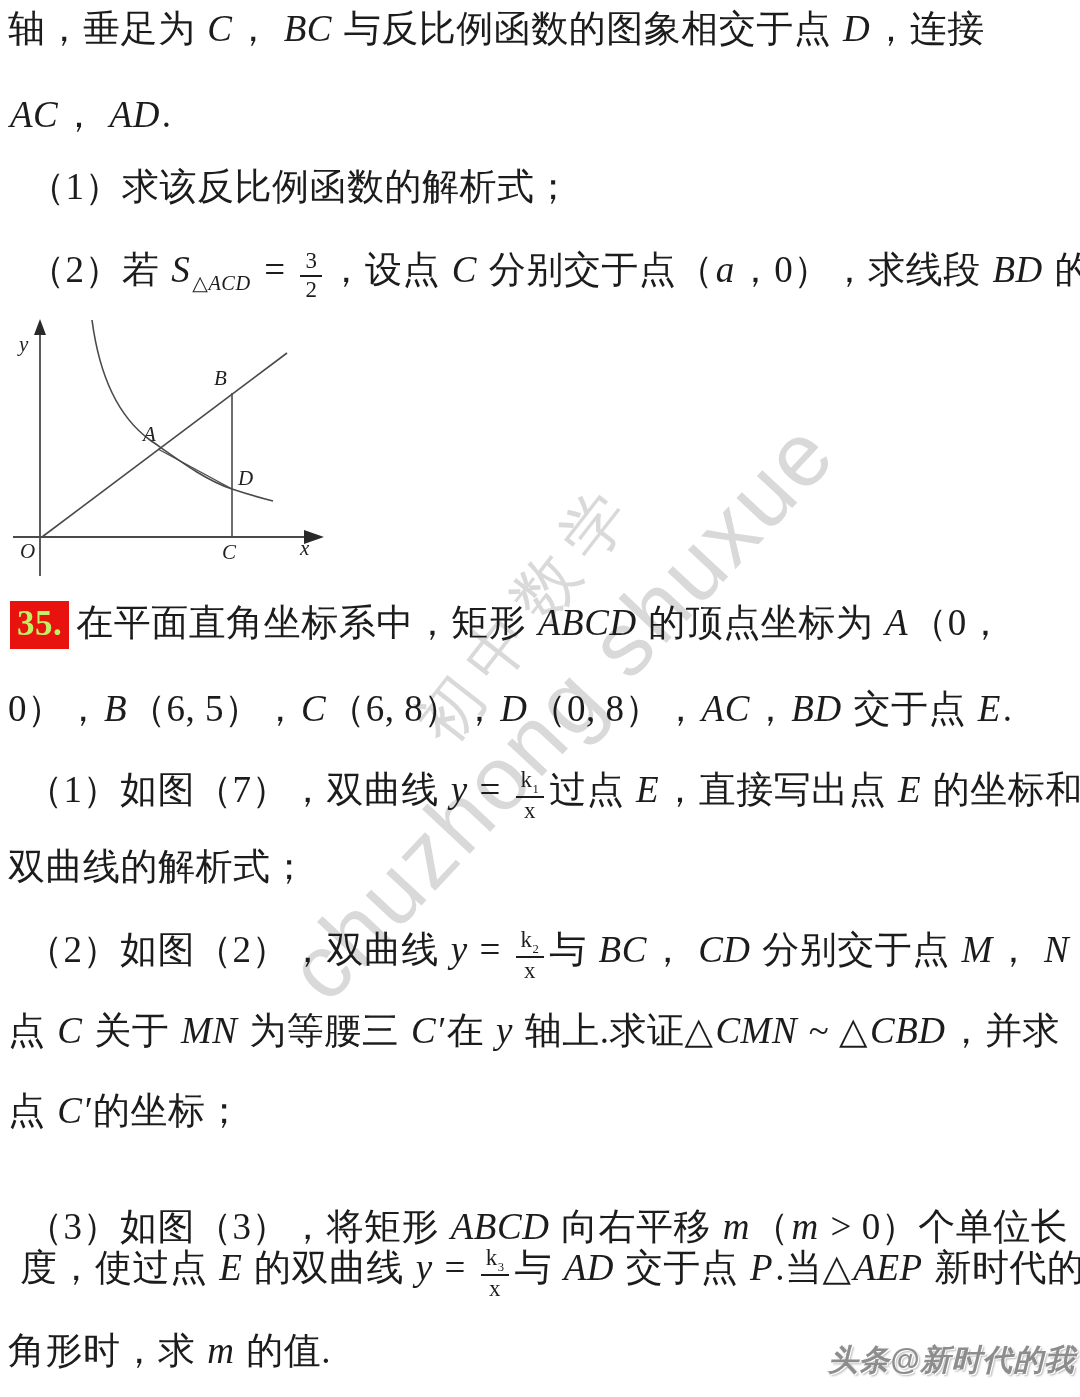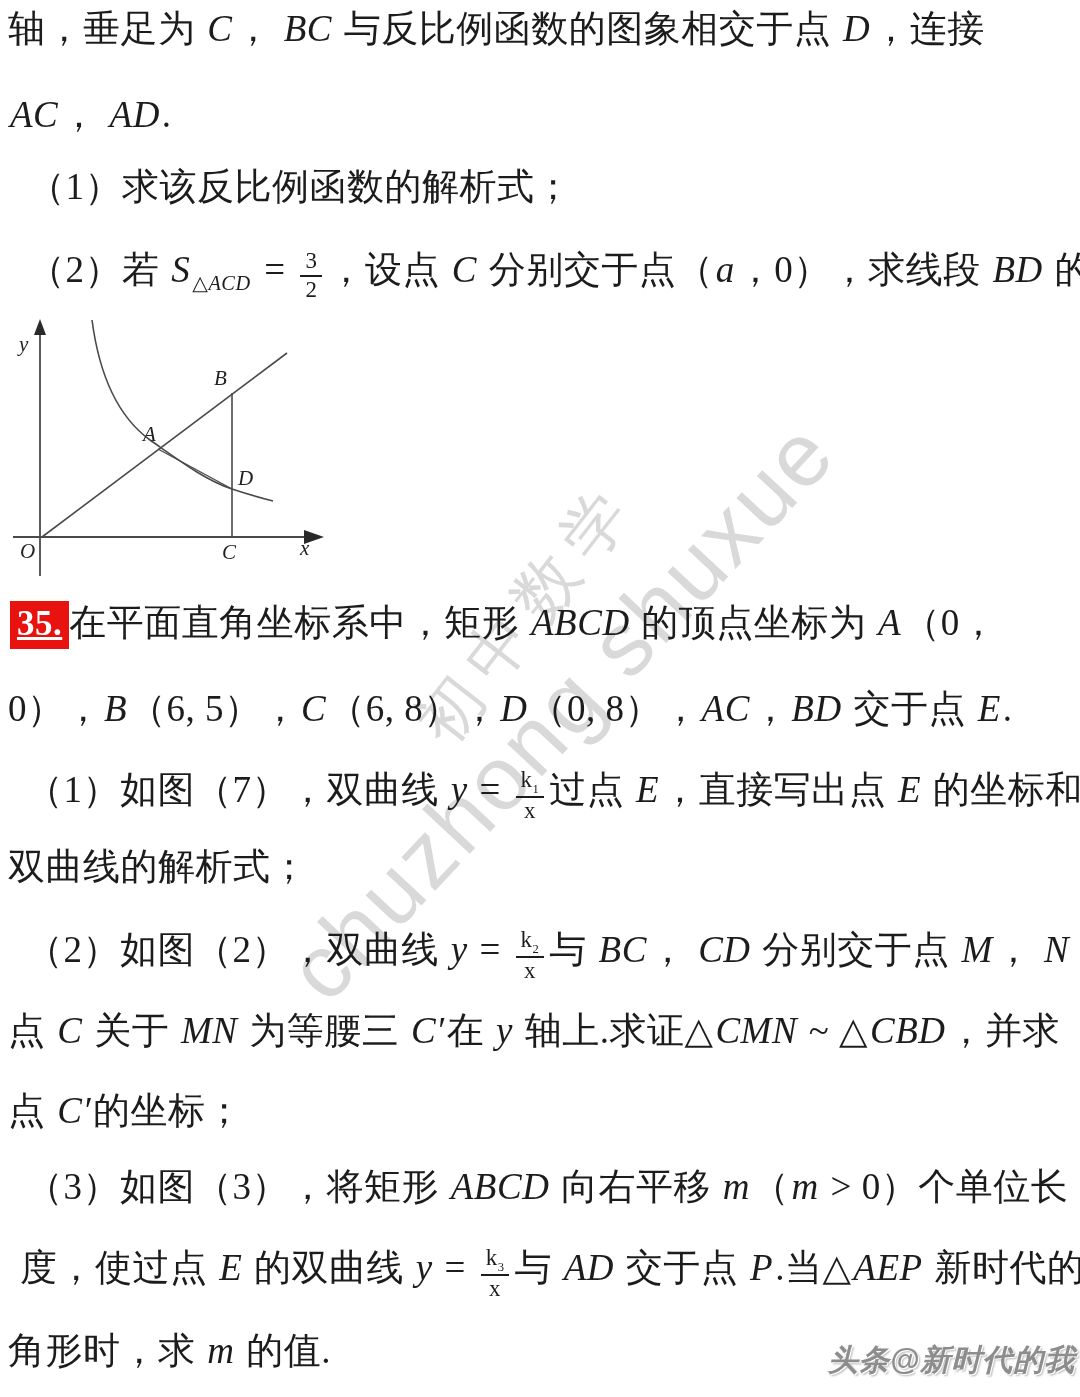--- a/index.html
+++ b/index.html
@@ -17,23 +17,23 @@
   .it{font-style:italic;padding:0 2px;}
   sub{font-size:0.55em;}
   .frac{
     display:inline-flex;flex-direction:column;align-items:center;
     vertical-align:middle;line-height:1.05;font-size:0.62em;
     margin:0 5px;transform:translateY(2px);
   }
   .frac .num{border-bottom:2px solid #1c1c1c;padding:0 5px 1px;}
   .frac .den{padding-top:1px;}
   .badge{
-    display:inline-block;background:var(--badge-red,#e8120e);color:#ffffff;
+    display:inline-block;background:var(--badge-red,#e8120e);color:#bef264;
     font-weight:bold;font-size:35px;line-height:44px;padding:1px 7px 3px 7px;
-    margin-right:0;vertical-align:baseline;text-decoration:underline;
+    margin-right:7px;vertical-align:baseline;
   }
   .wm{
     position:absolute;z-index:1;white-space:nowrap;pointer-events:none;
     color:var(--wm-color,rgba(186,186,186,0.55));
     font-family:"Liberation Sans","DejaVu Sans",sans-serif;
   }
   #wm-cn{
     left:430px;top:700px;font-size:64px;letter-spacing:14px;line-height:70px;
     transform:rotate(-52deg);transform-origin:left center;
   }
@@ -102,20 +102,20 @@
     </span><span>过点 </span><span class="it">E</span><span>，直接写出点 </span><span class="it">E</span><span> 的坐标和</span></div>
 <div class="line" style="left:8px;top:842px"><span>双曲线的解析式；</span></div>
 
 <div class="line fracline" style="left:26px;top:918px"><span>（2）如图（2），双曲线 </span><span class="it">y</span><span> = </span><span class="frac">
       <span class="num">k<sub>2</sub></span>
       <span class="den">x</span>
     </span><span>与 </span><span class="it">BC</span><span>， </span><span class="it">CD</span><span> 分别交于点 </span><span class="it">M</span><span>， </span><span class="it">N</span><span>，</span></div>
 <div class="line" style="left:8px;top:1006px"><span>点 </span><span class="it">C</span><span> 关于 </span><span class="it">MN</span><span> 为等腰三 </span><span class="it">C′</span><span>在 </span><span class="it">y</span><span> 轴上.求证△</span><span class="it">CMN</span><span> ~ △</span><span class="it">CBD</span><span>，并求</span></div>
 <div class="line" style="left:8px;top:1086px"><span>点 </span><span class="it">C′</span><span>的坐标；</span></div>
 
-<div class="line" style="left:26px;top:1162px"><span>（3）如图（3），将矩形 </span><span class="it">ABCD</span><span> 向右平移 </span><span class="it">m</span><span>（</span><span class="it">m</span><span> &gt; 0）个单位长</span></div>
+<div class="line" style="left:26px;top:1202px"><span>（3）如图（3），将矩形 </span><span class="it">ABCD</span><span> 向右平移 </span><span class="it">m</span><span>（</span><span class="it">m</span><span> &gt; 0）个单位长</span></div>
 <div class="line fracline" style="left:20px;top:1236px"><span>度，使过点 </span><span class="it">E</span><span> 的双曲线 </span><span class="it">y</span><span> = </span><span class="frac">
       <span class="num">k<sub>3</sub></span>
       <span class="den">x</span>
     </span><span>与 </span><span class="it">AD</span><span> 交于点 </span><span class="it">P</span><span>.当△</span><span class="it">AEP</span><span> 新时代的我</span></div>
 <div class="line" style="left:8px;top:1326px"><span>角形时，求 </span><span class="it">m</span><span> 的值.</span></div>
 
 <div id="attribution">头条@新时代的我</div>
 
 </body></html>

